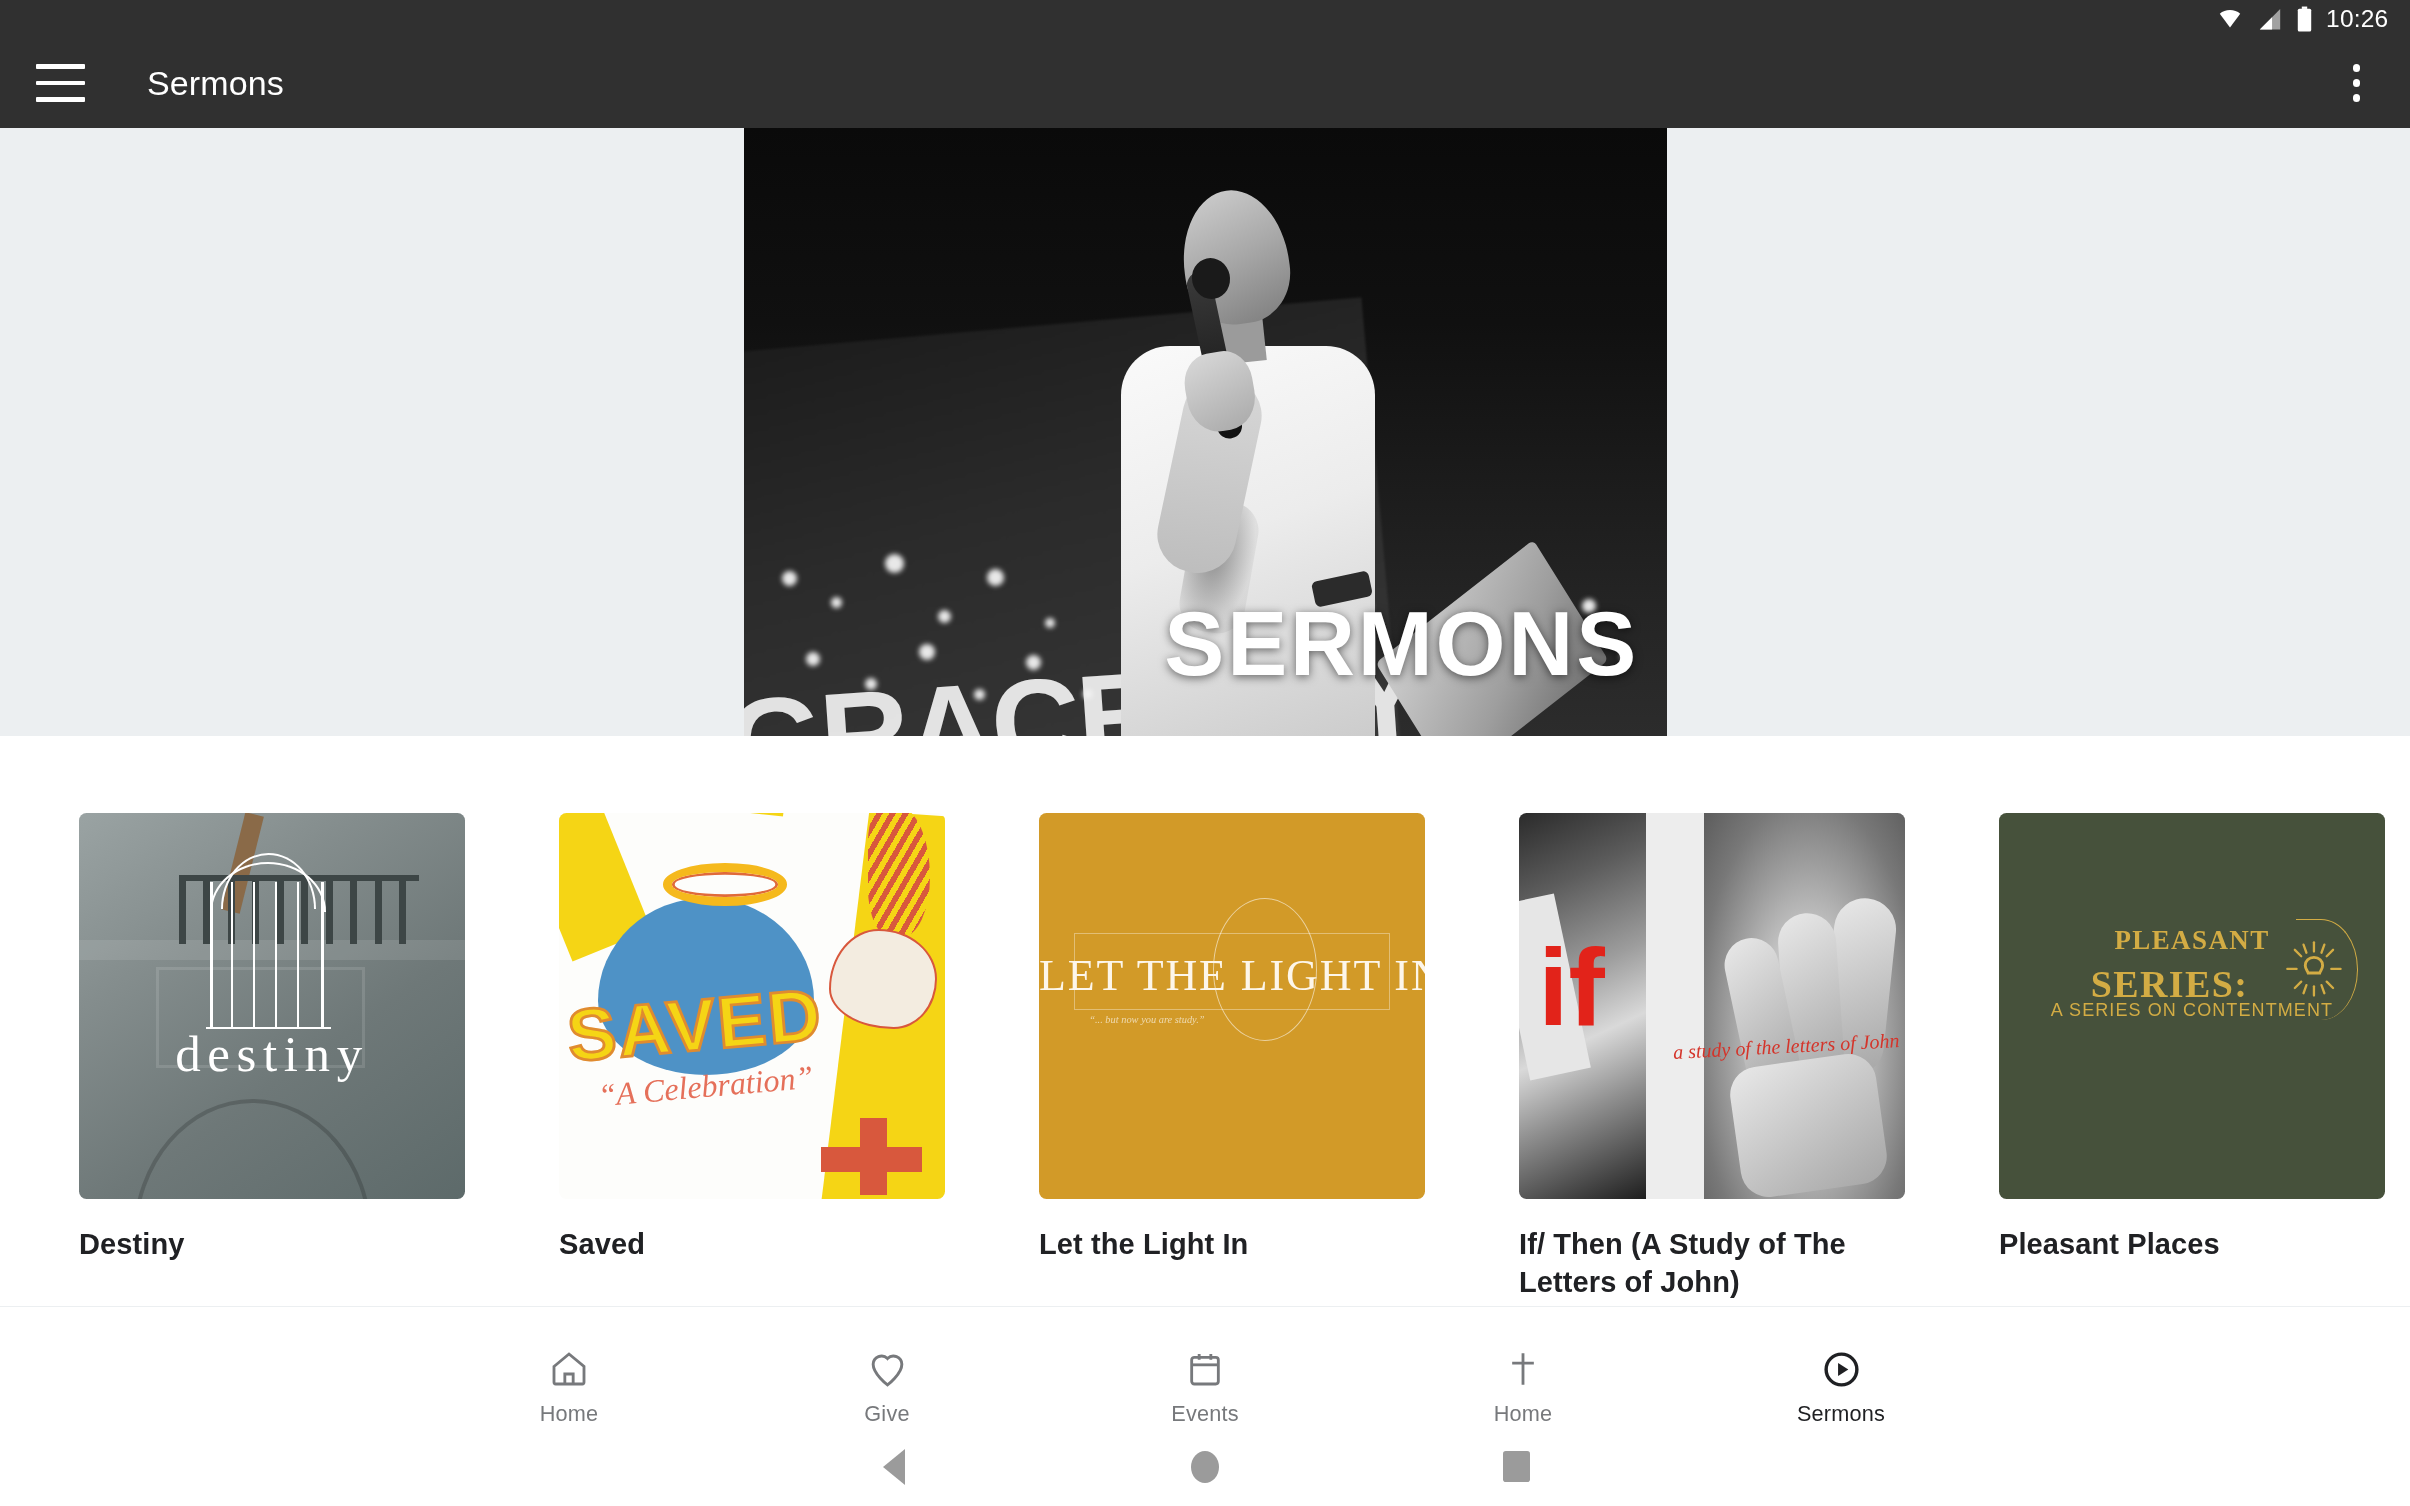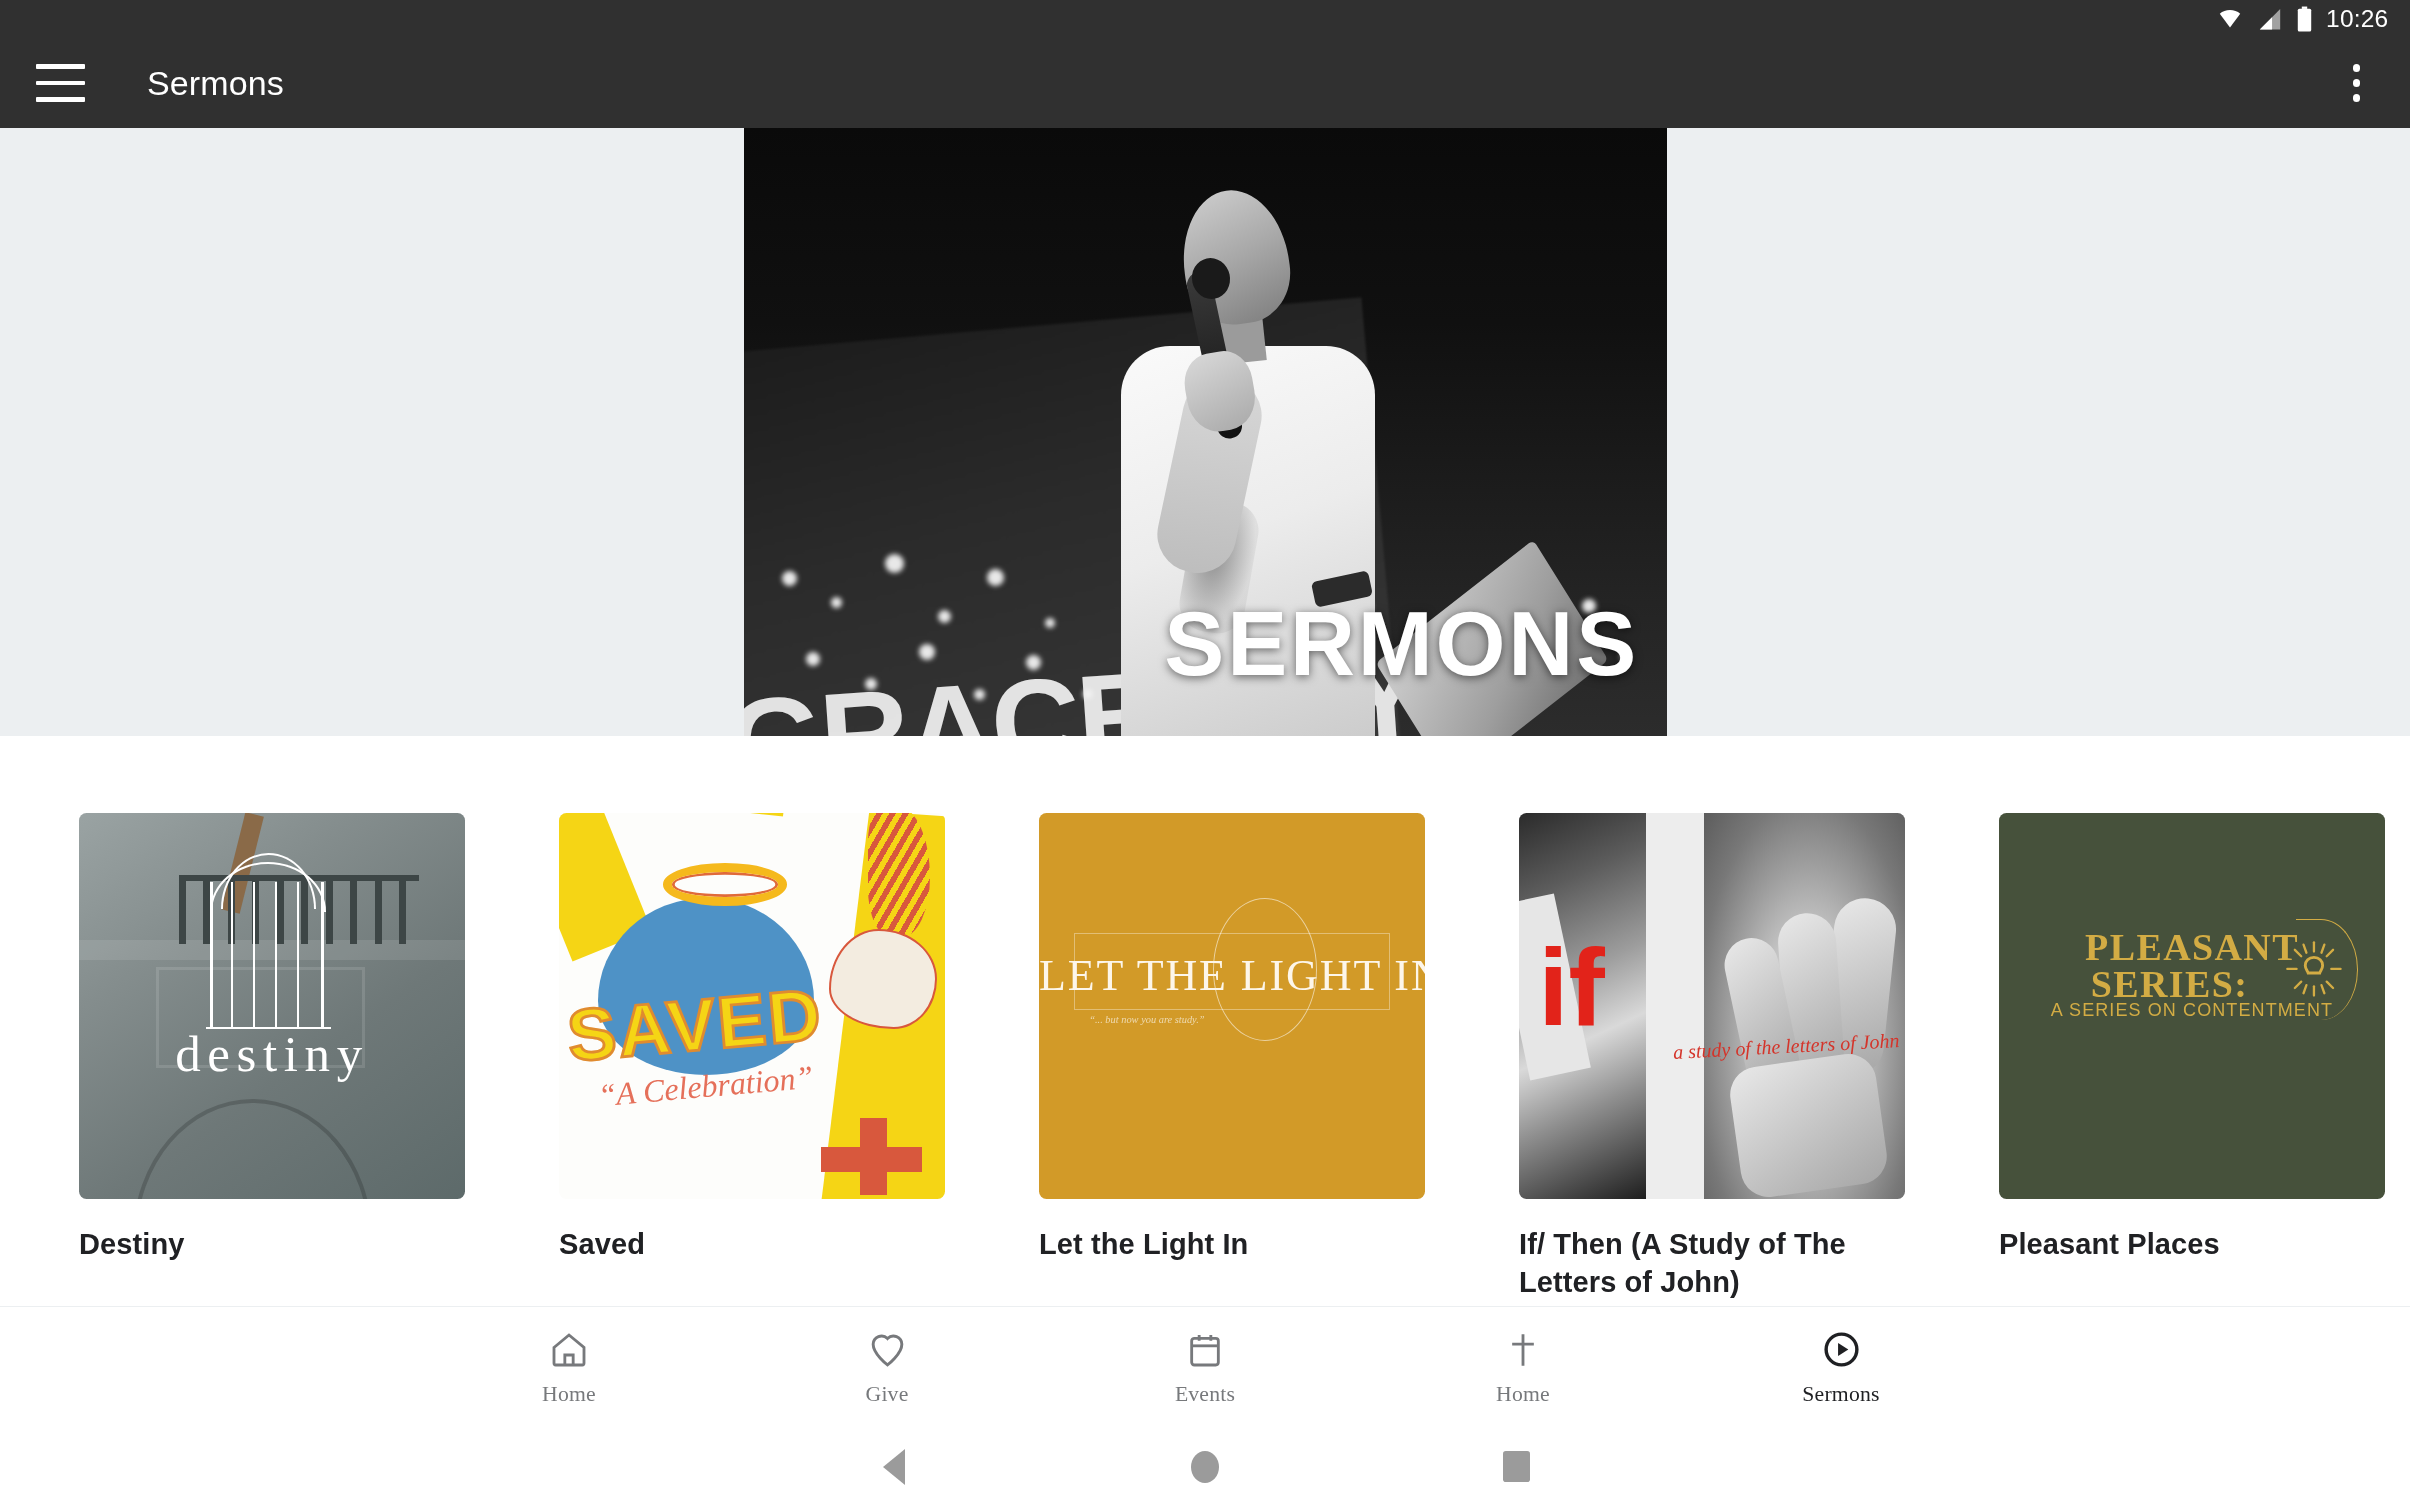--- a/index.html
+++ b/index.html
@@ -381,21 +381,21 @@
     transform: rotate(-3deg); white-space: nowrap;
   }
 
   
   .art-pleasant { background: #46513b; }
   .art-pleasant .pp1, .art-pleasant .pp2 {
     position: absolute; left: 0; right: 0; text-align: center;
     font-family: "Liberation Serif", serif;
     font-weight: bold; color: #d3ac44; letter-spacing: 1.4px;
   }
-  .art-pleasant .pp1 { top: 29%; font-size: 38px; }
+  .art-pleasant .pp1 { top: 29%; font-size: 27px; }
   .art-pleasant .pp2 { top: 38.5%; font-size: 38px; padding-right: 45px; }
   .art-pleasant .pp3 {
     position: absolute; left: 0; right: 0; top: 48.5%; text-align: center;
     font-family: "Liberation Sans", sans-serif;
     font-size: 18px; color: #d3ac44; letter-spacing: 1.1px;
   }
   .art-pleasant .sunburst {
     position: absolute; right: 11%; top: 33%; width: 15%; height: 15%;
   }
   .art-pleasant .swoosh {
@@ -404,23 +404,22 @@
     border-left: none; border-bottom: none;
     border-radius: 0 60% 60% 0 / 0 50% 50% 0;
   }
 
   
   .bottom-nav {
     position: absolute; left: 0; bottom: 79px;
     width: 100%; height: 121px;
     background: #ffffff;
     border-top: 0.9px solid #eceff1;
-    display: flex; align-items: center; justify-content: center;
+    display: flex; align-items: flex-end; justify-content: center;
     gap: 0;
-    font-family: Liberation Serif, serif;
   }
   .nav-item {
     width: 318px;
     display: flex; flex-direction: column; align-items: center;
     gap: 9.4px; cursor: pointer;
   }
   .nav-icon { height: 45px; display: flex; align-items: center; justify-content: center; }
   .nav-label { font-size: 21.7px; color: #77797c; letter-spacing: 0.2px; }
   .nav-item.active .nav-label { color: #1f2023; }
 

